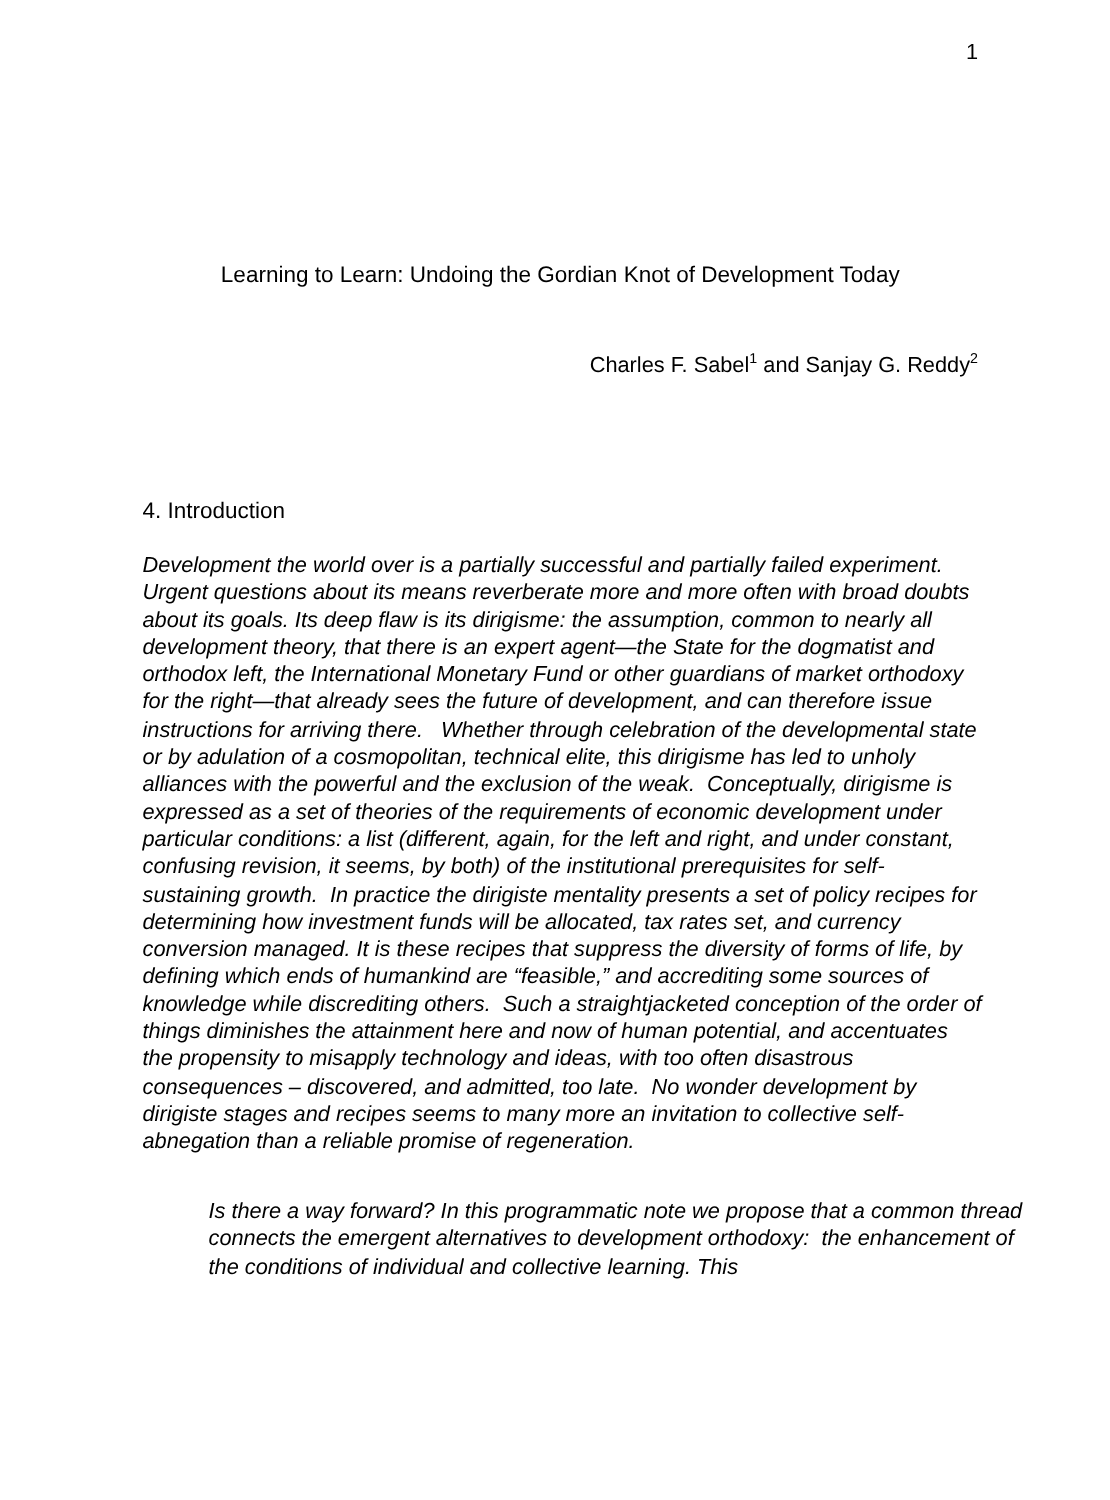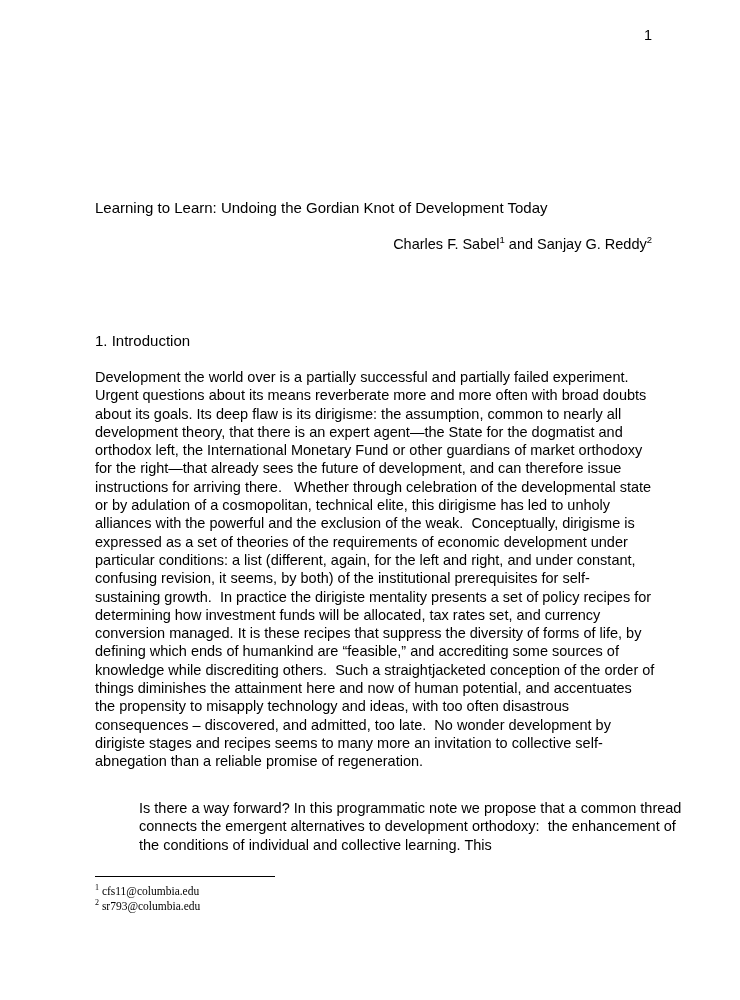--- a/index.html
+++ b/index.html
@@ -23,24 +23,25 @@
   }
   .page-number {
     position: absolute;
     top: 26px;
     right: 88px;
     font-size: 14.5px;
     line-height: 18px;
   }
   .title {
     position: absolute;
-    top: 198px;
+    top: 174px;
     left: 95px;
     right: 88px;
     margin: 0;
+    text-align: center;
     font-size: 15px;
     font-weight: 400;
     line-height: 19px;
   }
   .authors {
     position: absolute;
     top: 235px;
     left: 95px;
     right: 88px;
     text-align: right;
@@ -63,20 +64,21 @@
   }
   .body-para {
     position: absolute;
     left: 95px;
     width: 560px;
     margin: 0;
     font-size: 14.5px;
     line-height: 18.3px;
     white-space: pre-wrap;
     text-align: left;
+    font-style: italic;
   }
   .para-1 { top: 368px; }
   .para-2 { top: 799px; margin-left: 44px; }
   .footnote-area {
     position: absolute;
     top: 876px;
     left: 95px;
     width: 560px;
   }
   .footnote-rule {
@@ -98,25 +100,20 @@
 <body>
 
 <div class="page">
 
   <div class="page-number">1</div>
 
   <h1 class="title">Learning to Learn: Undoing the Gordian Knot of Development Today</h1>
 
   <div class="authors"><span>Charles F. Sabel</span><sup class="note-marker">1</sup><span> and </span><span>Sanjay G. Reddy</span><sup class="note-marker">2</sup></div>
 
-  <h2 class="section-heading">1. Introduction</h2>
+  <h2 class="section-heading">4. Introduction</h2>
 
   <p class="body-para para-1">Development the world over is a partially successful and partially failed experiment.  Urgent questions about its means reverberate more and more often with broad doubts about its goals. Its deep flaw is its dirigisme: the assumption, common to nearly all development theory, that there is an expert agent—the State for the dogmatist and orthodox left, the International Monetary Fund or other guardians of market orthodoxy for the right—that already sees the future of development, and can therefore issue instructions for arriving there.   Whether through celebration of the developmental state or by adulation of a cosmopolitan, technical elite, this dirigisme has led to unholy alliances with the powerful and the exclusion of the weak.  Conceptually, dirigisme is expressed as a set of theories of the requirements of economic development under particular conditions: a list (different, again, for the left and right, and under constant, confusing revision, it seems, by both) of the institutional prerequisites for self-sustaining growth.  In practice the dirigiste mentality presents a set of policy recipes for determining how investment funds will be allocated, tax rates set, and currency conversion managed. It is these recipes that suppress the diversity of forms of life, by defining which ends of humankind are “feasible,” and accrediting some sources of knowledge while discrediting others.  Such a straightjacketed conception of the order of things diminishes the attainment here and now of human potential, and accentuates the propensity to misapply technology and ideas, with too often disastrous consequences – discovered, and admitted, too late.  No wonder development by dirigiste stages and recipes seems to many more an invitation to collective self-abnegation than a reliable promise of regeneration.</p>
 
   <p class="body-para para-2">Is there a way forward? In this programmatic note we propose that a common thread connects the emergent alternatives to development orthodoxy:  the enhancement of the conditions of individual and collective learning. This</p>
 
-  <div class="footnote-area">
-    <div class="footnote-rule"></div>
-    <div class="footnote"><sup class="note-marker">1</sup> <span>cfs11@columbia.edu</span></div>
-    <div class="footnote"><sup class="note-marker">2</sup> <span>sr793@columbia.edu</span></div>
-  </div>
 
 </div>
 
 </body></html>

